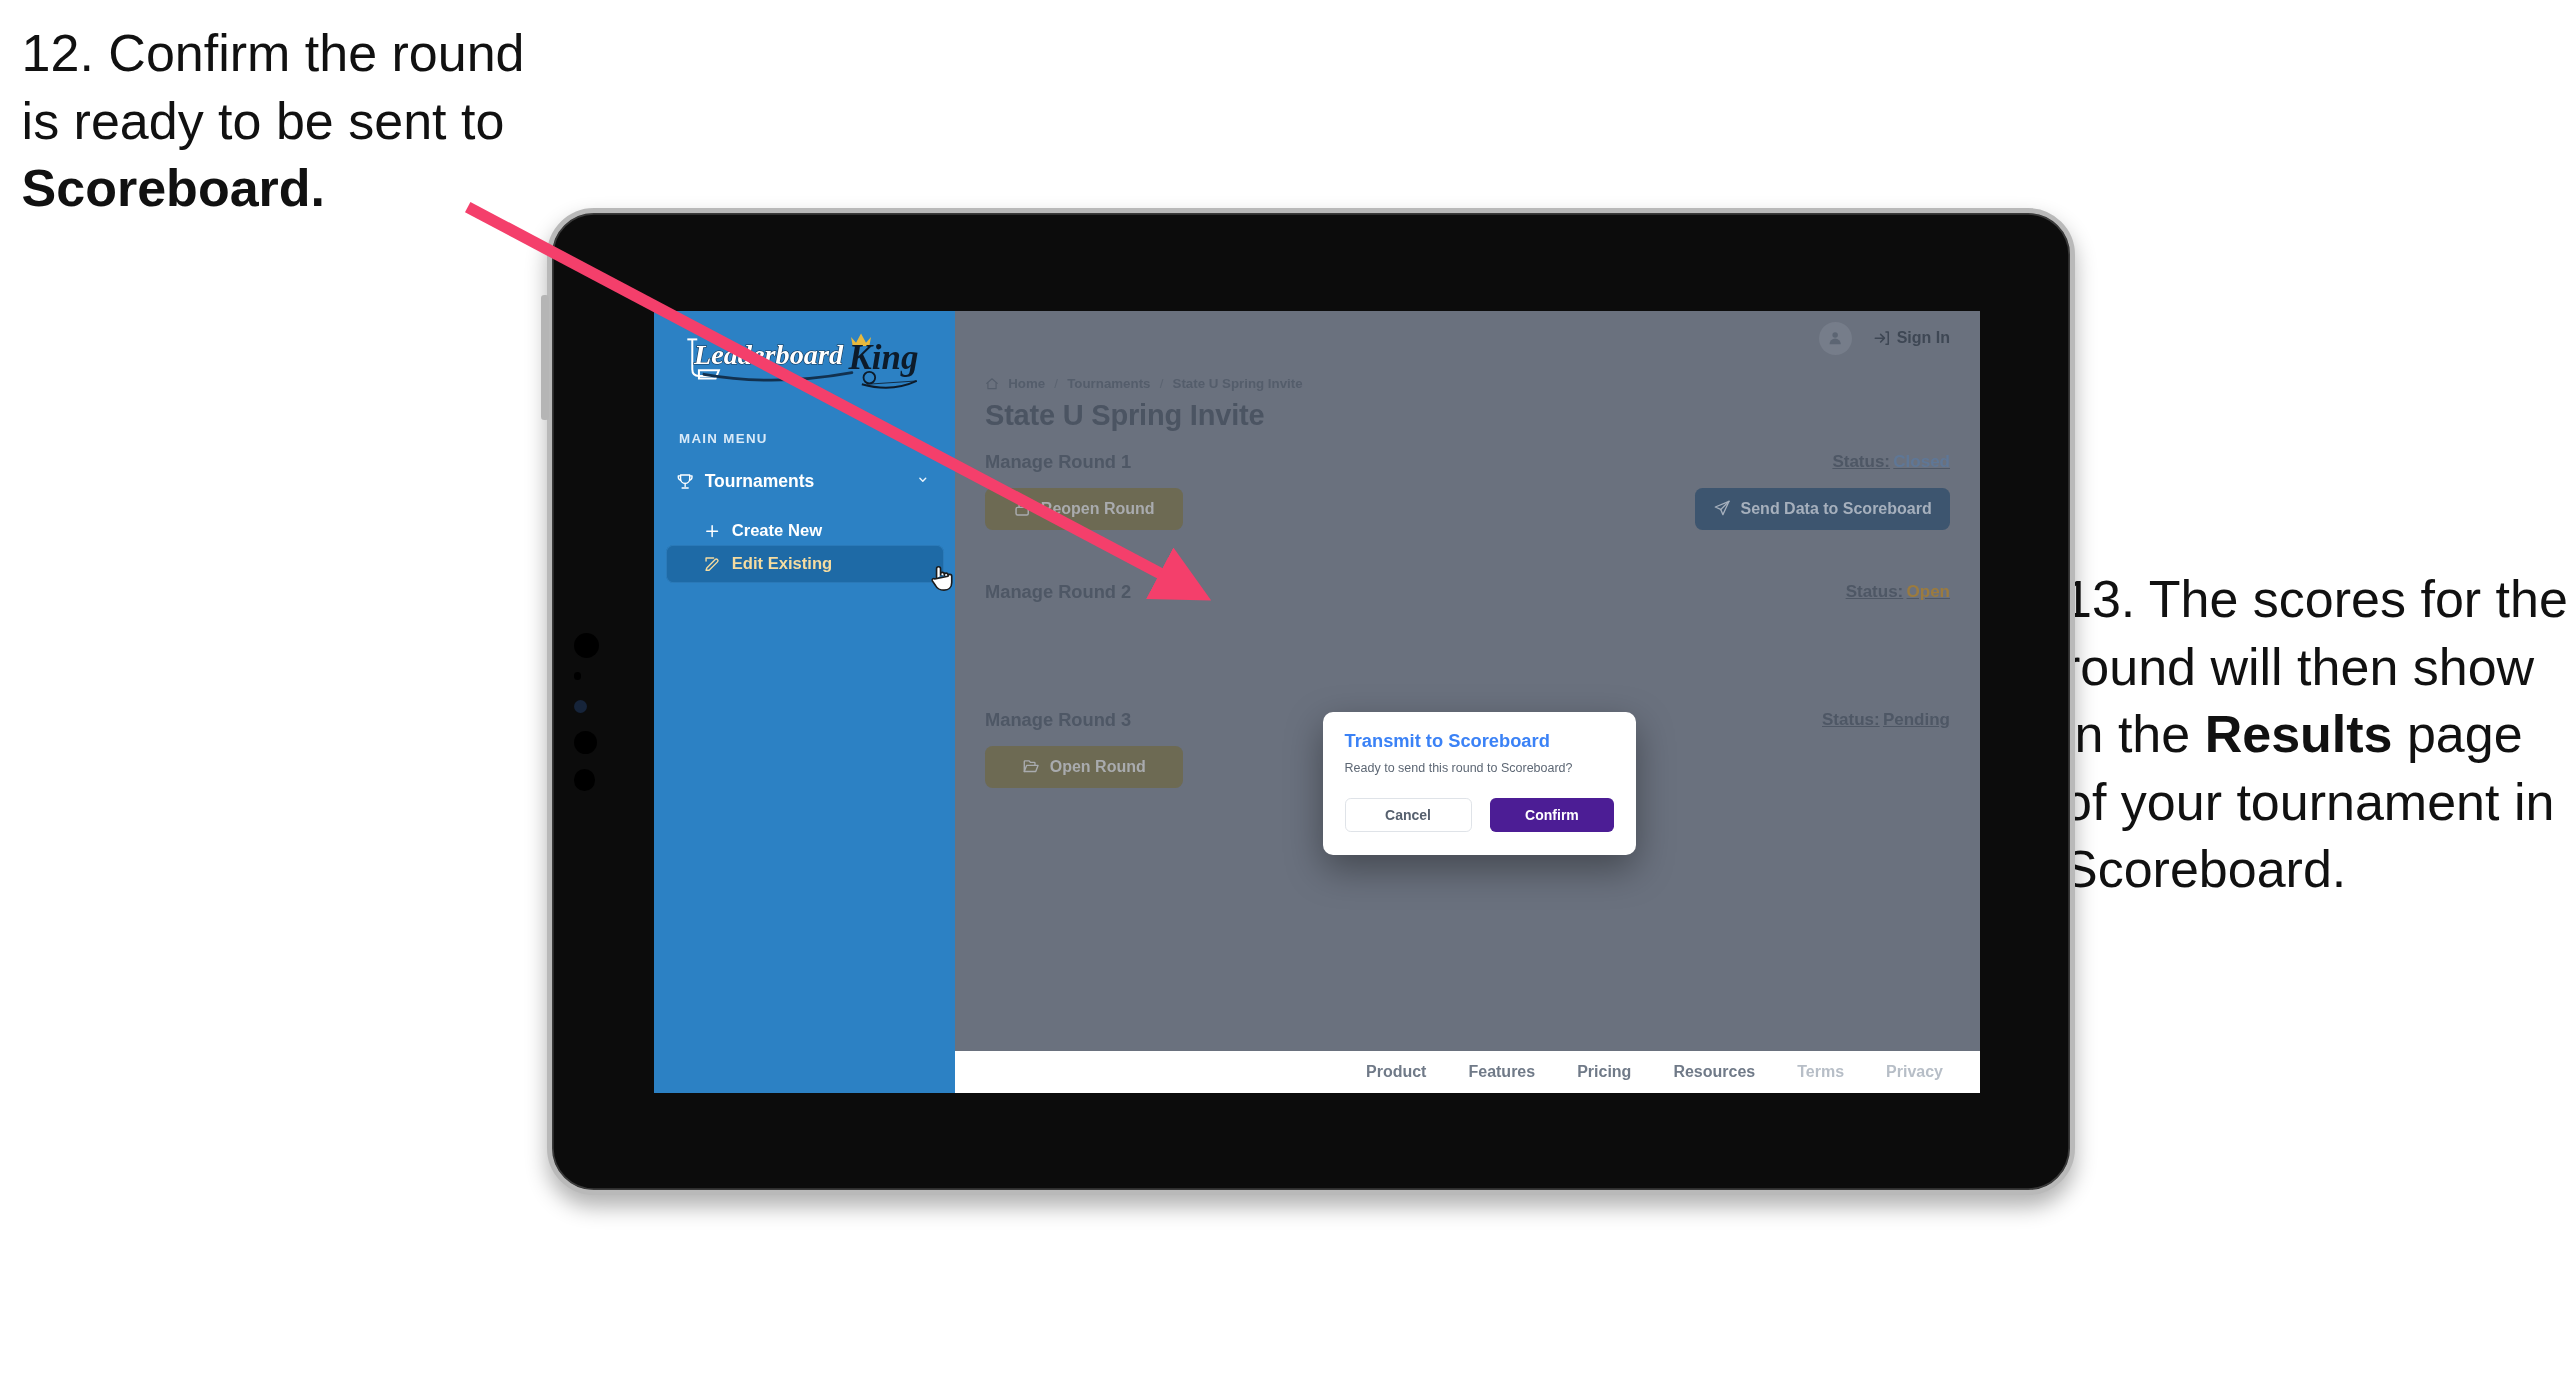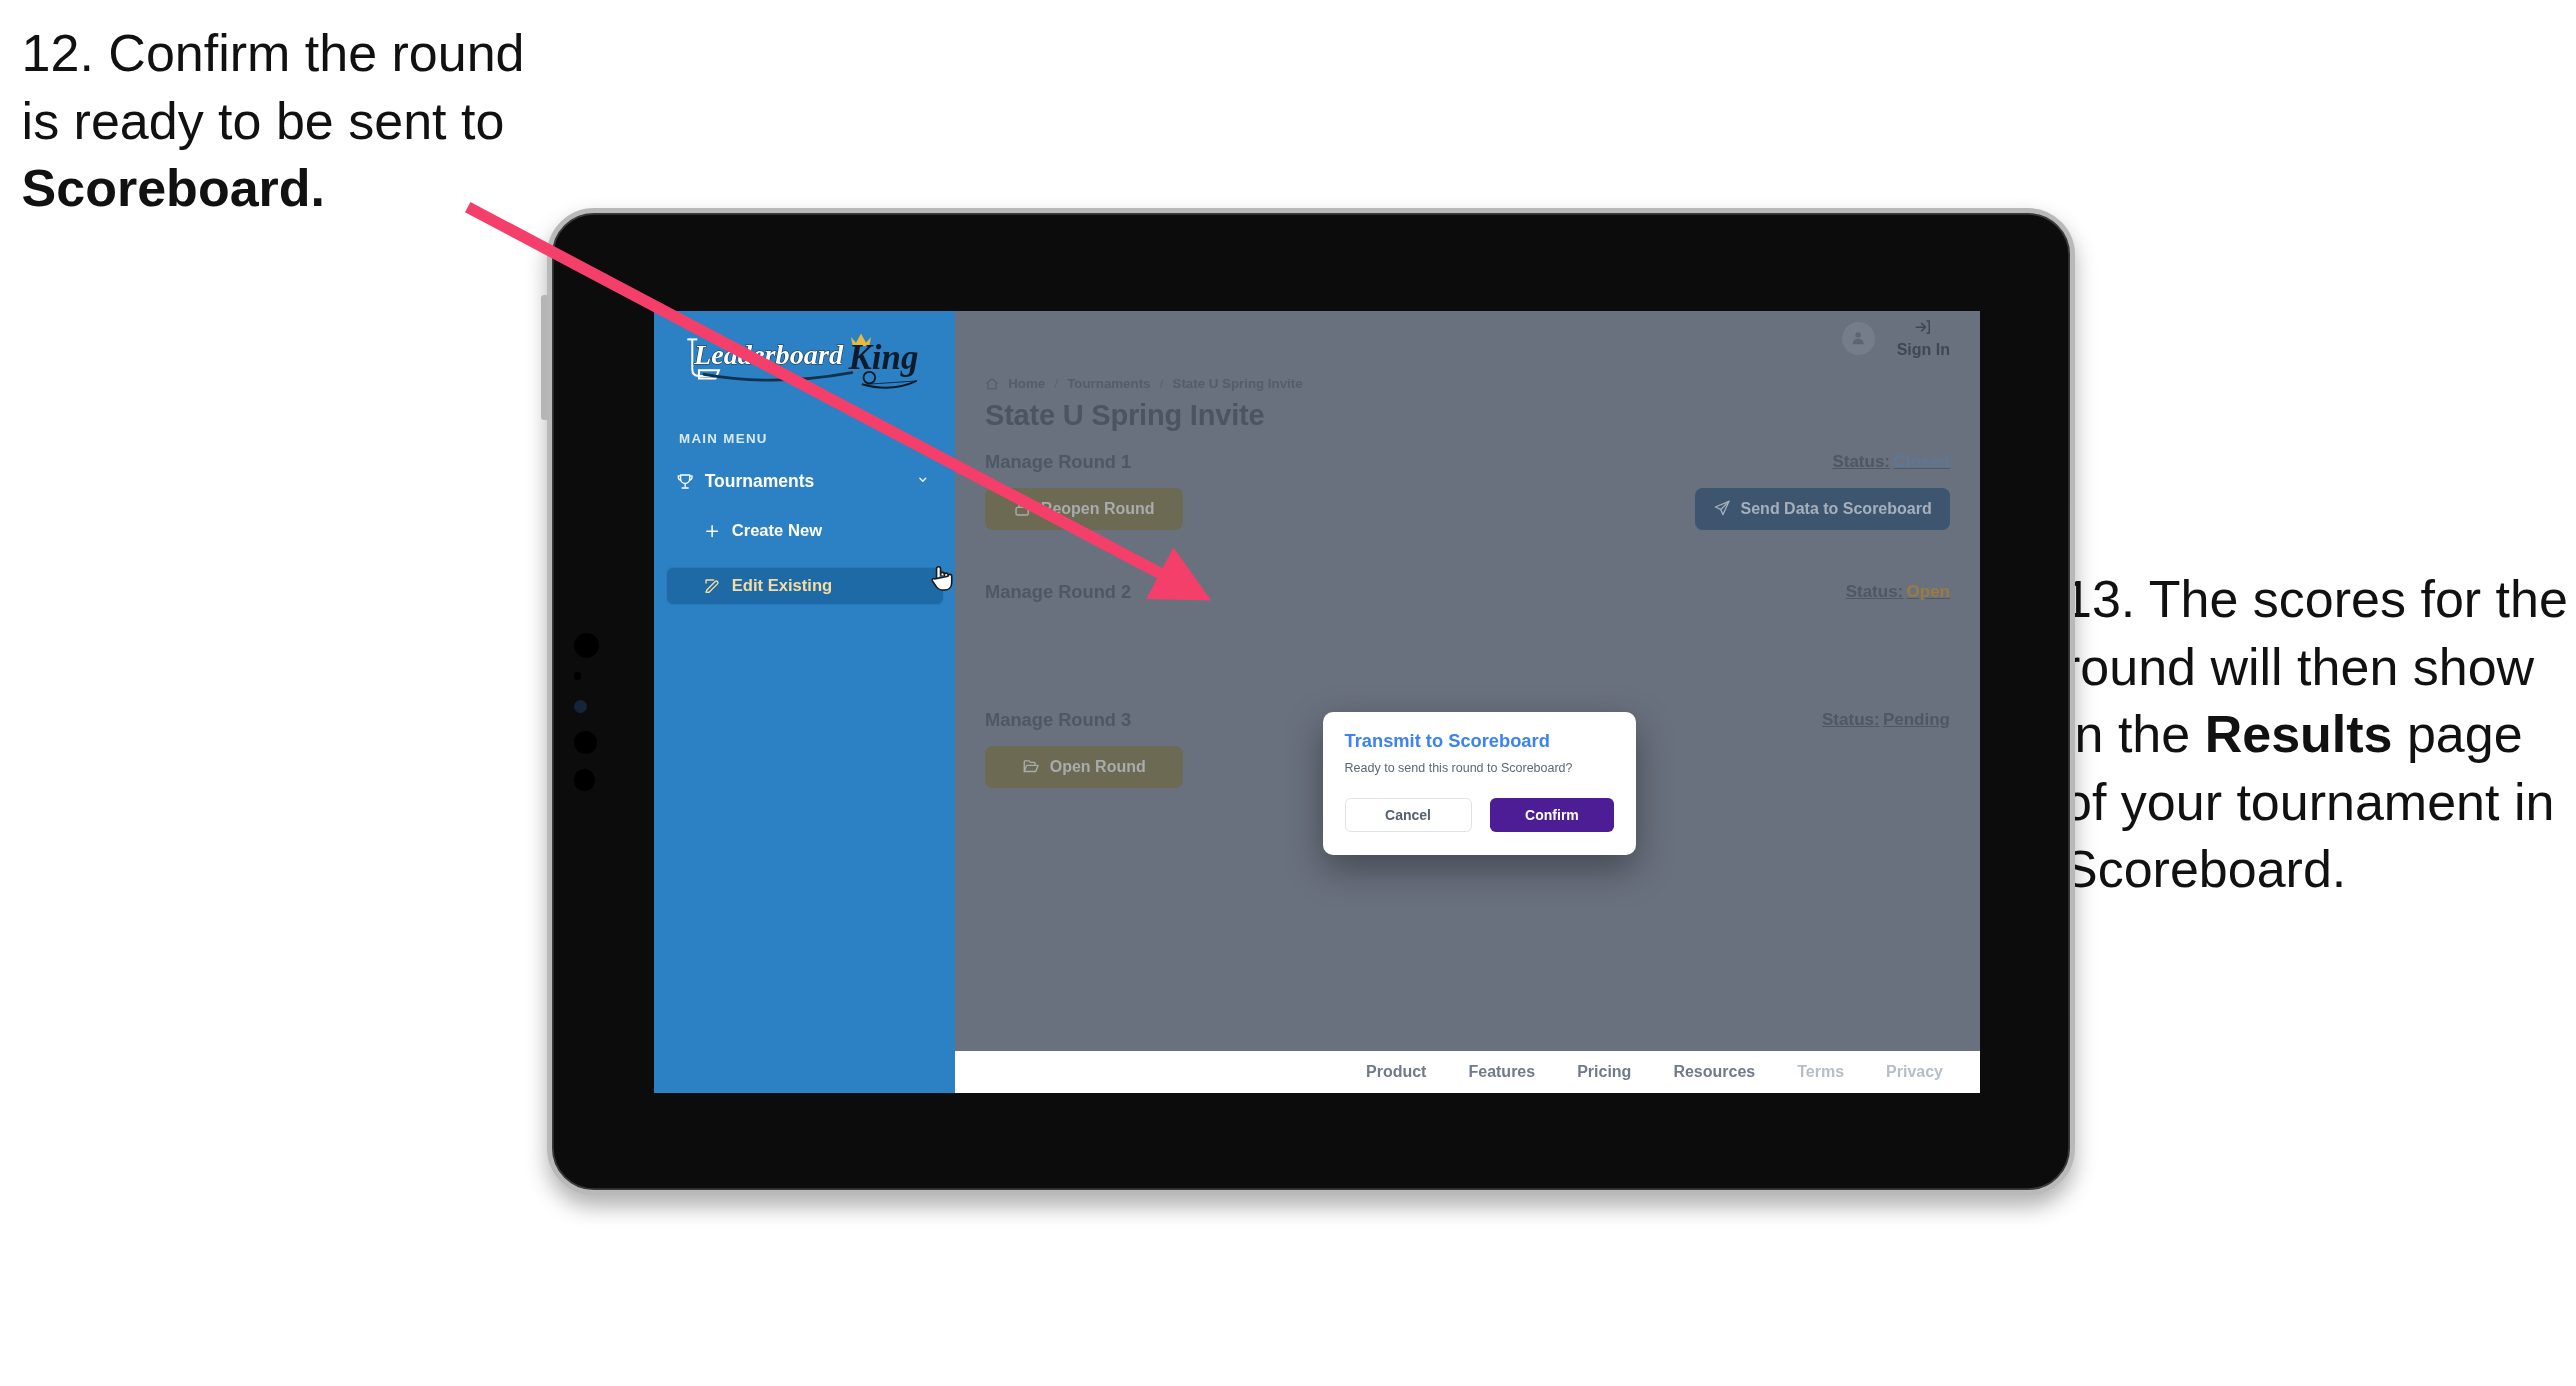--- a/index.html
+++ b/index.html
@@ -67,40 +67,40 @@
     display: flex; align-items: center; border-radius: 7.5px;
   }
   #nav-tournaments { top: 151px; padding-left: 10px; }
   #nav-tournaments .nav-label { color:#fff; font-size:17.5px; font-weight:700; margin-left:10.8px; }
   #nav-tournaments .chev { position:absolute; right: 15px; color:#e9f3fb; font-size: 12.5px; }
 
   #nav-create { top: 201px; padding-left: 37px; }
   #nav-create .nav-label { color:#fff; font-size:16.6px; font-weight:700; margin-left:10.8px;text-align:center; }
 
   #nav-edit {
-    top: 256px; padding-left: 37px;
+    top: 234px; padding-left: 37px;
     background: #1e6aa6; box-shadow: inset 0 0 0 0.8px #2f7fbe;
   }
   #nav-edit .nav-label { color:#f5dca0; font-size:16.6px; font-weight:700; margin-left:10.8px; }
 
   .ic { width: 18.3px; height: 18.3px; display:inline-block; flex: none; }
   .ic svg { width: 100%; height: 100%; display:block; }
 
   #cursor-hand { position: absolute; left: 273px; top: 251px; width: 28px; height: 33px; }
 
   
   #content {
     position: absolute; left: 301px; top: 0; right: 0; bottom: 0;
     background: #6a717e;
   }
   #topbar { position: absolute; right: 0; top: 0; height: 55px; width: 100%;
             display: flex; align-items: center; justify-content: flex-end; padding-right: 30px; }
   #avatar { width: 33px; height: 33px; border-radius: 50%; background: #767d8a;
             display:flex; align-items:center; justify-content:center; }
-  #signin { display:flex; align-items:center; gap: 5px; margin-left: 21.6px; flex-direction: column; }
+  #signin { display:flex; align-items:center; gap: 5px; margin-left: 21.6px; }
   #signin .label { color:#3e4754; font-size:16px; font-weight:700; }
 
   #breadcrumb { position:absolute; left: 30px; top: 65px; display:flex;
                 align-items:center; gap: 9.2px; font-size: 13.3px; color:#545d6b; }
   #breadcrumb .sep { color:#5b6471; }
   #breadcrumb .crumb { font-weight:700; }
 
   #page-title { position:absolute; left:30px; top:88px; font-size:29px;
                 font-weight:700; color:#4b5462; letter-spacing:-0.2px; }
 

